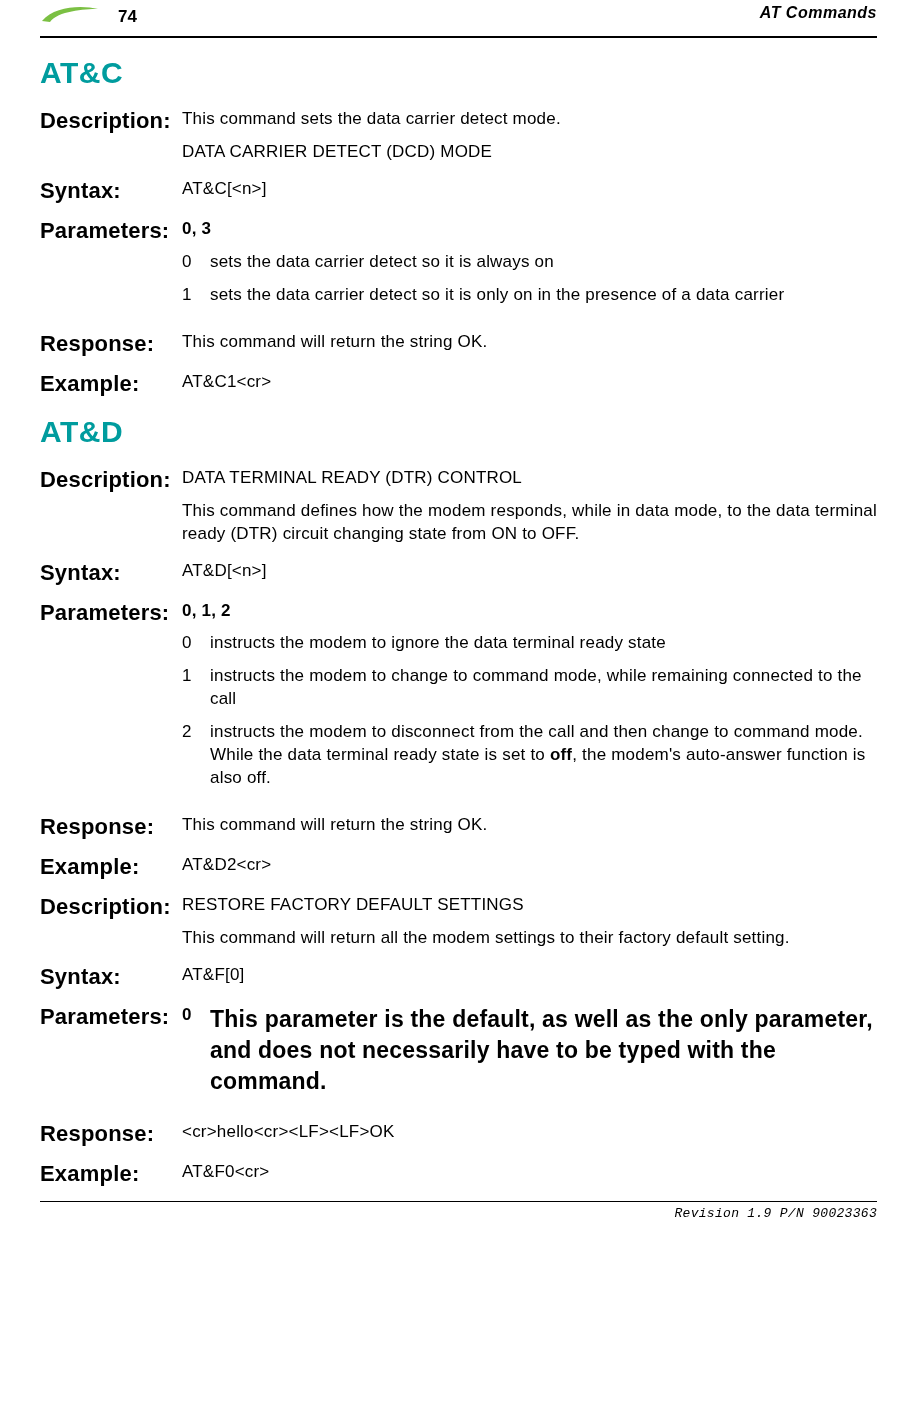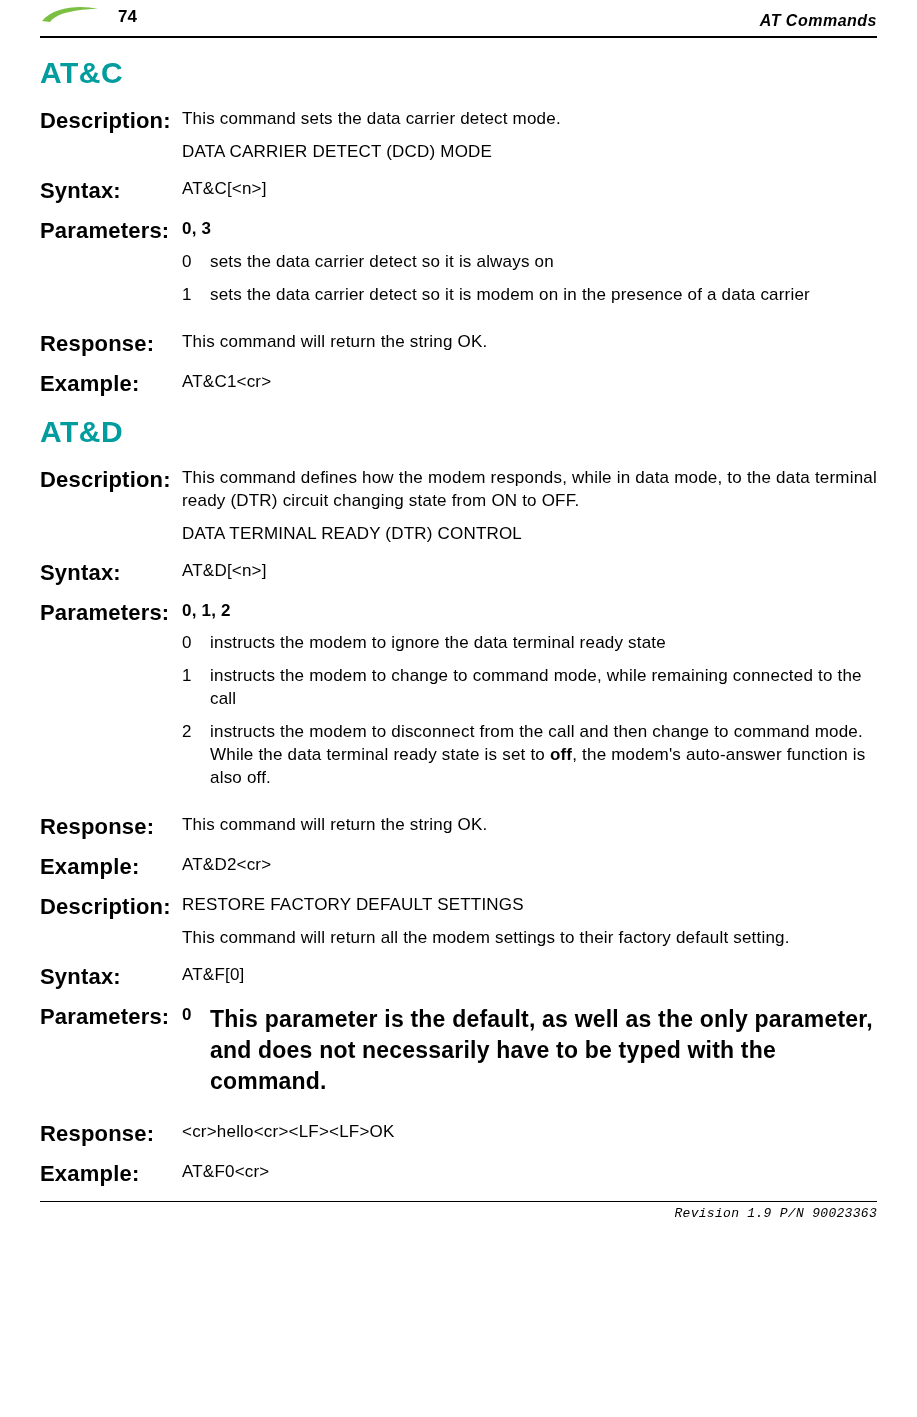--- a/index.html
+++ b/index.html
@@ -12,21 +12,21 @@
   }
   .page {
     width: 917px;
     min-height: 1417px;
     margin: 0 auto;
     padding: 0 40px 20px 40px;
     position: relative;
   }
   .header-row {
     display: flex;
-    align-items: flex-end;
+    align-items: flex-start;
     justify-content: space-between;
     padding: 4px 0 6px 0;
   }
   .header-left {
     display: flex;
     align-items: center;
     gap: 18px;
   }
   .header-title {
     font-family: Arial, Helvetica, sans-serif;
@@ -157,42 +157,42 @@
   <div class="def-row">
     <div class="def-label">Parameters:</div>
     <div class="def-body">
       <p class="bold">0, 3</p>
       <div class="enum-row">
         <div class="enum-key">0</div>
         <div class="enum-val">sets the data carrier detect so it is always on</div>
       </div>
       <div class="enum-row">
         <div class="enum-key">1</div>
-        <div class="enum-val">sets the data carrier detect so it is modem on in the presence of a data carrier</div>
+        <div class="enum-val">sets the data carrier detect so it is only on in the presence of a data carrier</div>
       </div>
     </div>
   </div>
 
   <div class="def-row">
     <div class="def-label">Response:</div>
     <div class="def-body bold">This command will return the string OK.</div>
   </div>
 
   <div class="def-row">
     <div class="def-label">Example:</div>
     <div class="def-body bold">AT&amp;C1&lt;cr&gt;</div>
   </div>
 
   <div class="section-heading">AT&amp;D</div>
 
   <div class="def-row">
     <div class="def-label">Description:</div>
     <div class="def-body">
+      <p>DATA TERMINAL READY (DTR) CONTROL</p>
       <p style="text-align:justify">This command defines how the modem responds, while in data mode, to the data terminal ready (DTR) circuit changing state from ON to OFF.</p>
-      <p>DATA TERMINAL READY (DTR) CONTROL</p>
     </div>
   </div>
 
   <div class="def-row">
     <div class="def-label">Syntax:</div>
     <div class="def-body bold">AT&amp;D[&lt;n&gt;]</div>
   </div>
 
   <div class="def-row">
     <div class="def-label">Parameters:</div>

